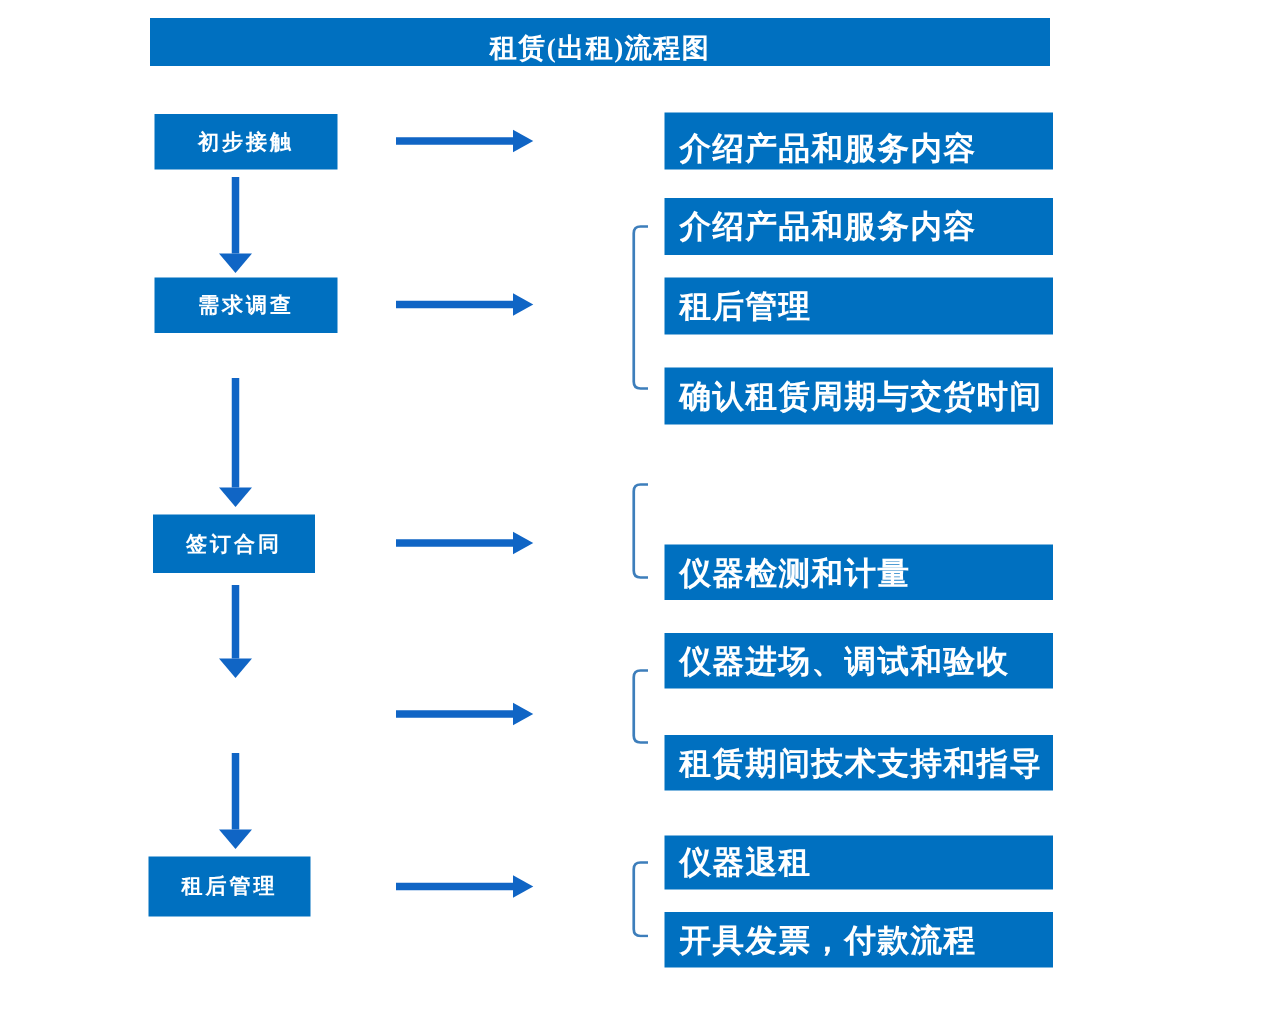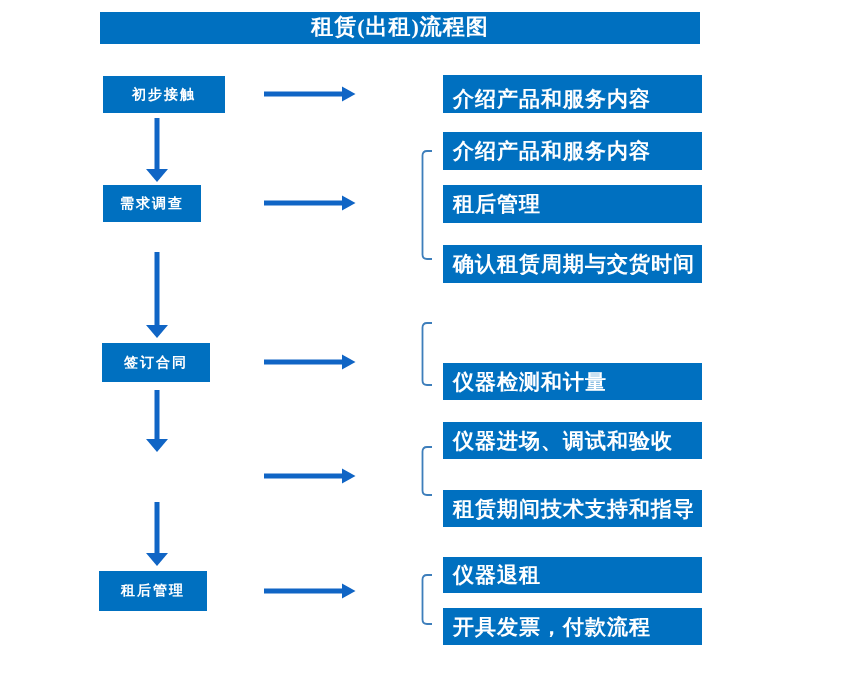--- a/index.html
+++ b/index.html
@@ -11,22 +11,22 @@
   }
   html,body{margin:0;padding:0;background:var(--page-bg);}
   .canvas{
     position:relative;width:844px;height:688px;background:var(--page-bg);
     font-family:"Liberation Serif","DejaVu Serif",serif;
     overflow:hidden;
   }
   .titlebar{
     position:absolute;left:100px;top:12px;width:600px;height:32px;
     background:var(--box-blue);color:var(--text-white);
-    display:flex;align-items:flex-start;justify-content:center;
-    font-size:22px;font-weight:bold;letter-spacing:1px;
+    display:flex;align-items:flex-end;justify-content:center;
+    font-size:18px;font-weight:bold;letter-spacing:1px;
   }
   .lbox{
     position:absolute;background:var(--box-blue);color:var(--text-white);
     display:flex;align-items:center;justify-content:center;
     font-size:14px;font-weight:bold;letter-spacing:2px;white-space:nowrap;
   }
   .rbox{
     position:absolute;left:443px;width:259px;background:var(--box-blue);
     color:var(--text-white);display:flex;align-items:center;
     padding-left:10px;box-sizing:border-box;
@@ -42,21 +42,21 @@
 
 <div class="canvas">
 
   <div class="titlebar">
     <span>租赁(出租)流程图</span>
   </div>
 
   <div class="lbox" style="left:103px;top:76px;width:122px;height:37px;">
     <span>初步接触</span>
   </div>
-  <div class="lbox" style="left:103px;top:185px;width:98px;height:37px;">
+  <div class="lbox" style="left:103px;top:185px;width:122px;height:37px;">
     <span>需求调查</span>
   </div>
   <div class="lbox" style="left:102px;top:343px;width:108px;height:39px;">
     <span>签订合同</span>
   </div>
   <div class="lbox" style="left:99px;top:571px;width:108px;height:40px;">
     <span>租后管理</span>
   </div>
 
   <div class="rbox" style="top:75px;height:38px;align-items:flex-end;">

